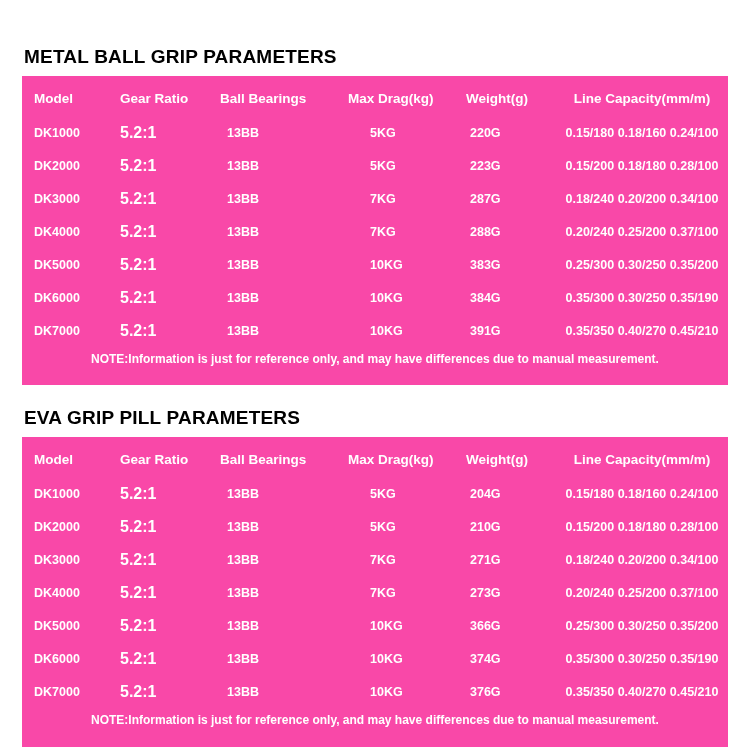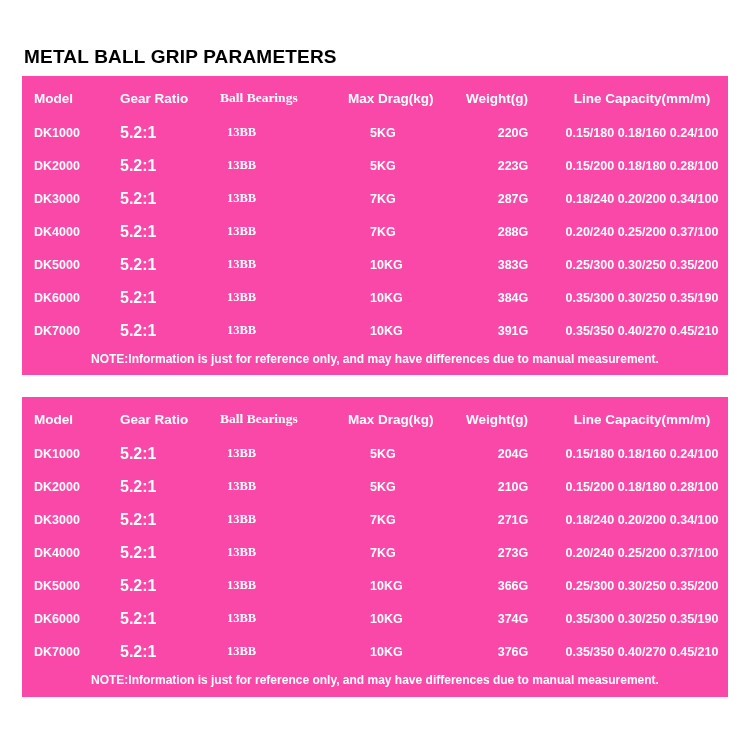--- a/index.html
+++ b/index.html
@@ -51,36 +51,36 @@
     vertical-align: middle;
     white-space: nowrap;
   }
   thead th {
     font-size: 13.5px;
     height: 36px;
     padding-top: 4px;
   }
   .c0 { width: 86px; padding-left: 12px; }
   .c1 { width: 100px; margin-top: 24px; }
-  .c2 { width: 128px; font-family: Liberation Serif, serif; }
+  .c2 { width: 128px; }
   .c3 { width: 118px; }
   .c4 { width: 90px; }
   .c5 { width: auto; text-align: center; }
   tbody .c1 { font-size: 16px; }
   tbody .c2 { padding-left: 7px; }
   tbody .c3 { padding-left: 22px; }
-  tbody .c4 { padding-left: 4px; text-align: center; }
+  tbody .c4 { padding-left: 4px; }
   thead .c3 { padding-left: 0px; }
   thead .c4 { padding-left: 0px; }
   .note {
     color: #ffffff;
     font-size: 12px;
     font-weight: bold;
     text-align: center;
-    padding: 5px 0 9px 0;
+    padding: 5px 0 19px 0;
     line-height: 1.2;
   }
 </style>
 </head>
 <body>
 
 <div class="page">
 
   <div class="section">
     <h2 class="section-title">METAL BALL GRIP PARAMETERS</h2>
@@ -153,20 +153,21 @@
             <td class="c4">391G</td>
             <td class="c5">0.35/350 0.40/270 0.45/210</td>
           </tr>
         </tbody>
       </table>
       <div class="note">NOTE:Information is just for reference only, and may have differences due to manual measurement.</div>
     </div>
   </div>
 
   <div class="section">
+    <h2 class="section-title">EVA GRIP PILL PARAMETERS</h2>
     <div class="table-block">
       <table>
         <thead>
           <tr>
             <th class="c0">Model</th>
             <th class="c1">Gear Ratio</th>
             <th class="c2">Ball Bearings</th>
             <th class="c3">Max Drag(kg)</th>
             <th class="c4">Weight(g)</th>
             <th class="c5">Line Capacity(mm/m)</th>

